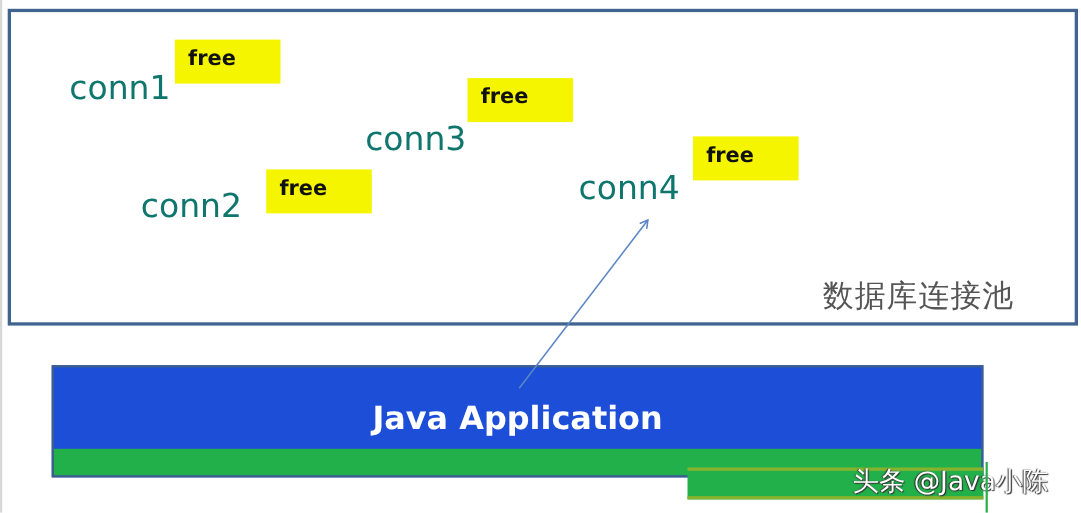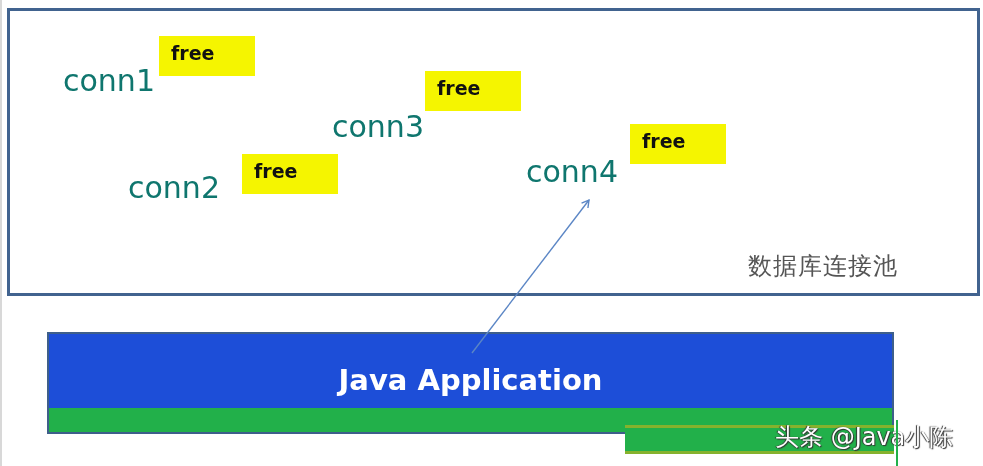--- a/index.html
+++ b/index.html
@@ -14,21 +14,21 @@
       border: 3px solid #41638f; background: #ffffff; box-sizing: content-box;
     }
     .conn { position: absolute; font-size: 30px; color: #0f766e; line-height: 1; font-family: "DejaVu Sans", sans-serif; letter-spacing: 0px; }
     .tag {
       position: absolute; width: 96px; height: 40px; background: #f5f500;
       font-weight: bold; font-size: 19px; color: #111;
       box-sizing: border-box; padding: 8px 0 0 12px; line-height: 1;
       font-family: "DejaVu Sans", sans-serif;
     }
     .pool-label {
-      position: absolute; left: 748px; top: 250px; font-size: 24px; color: #555;
+      position: absolute; left: 748px; top: 250px; font-size: 28px; color: #555;
       font-family: "DejaVu Sans", sans-serif; letter-spacing: 1px;
     }
     .app-box {
       position: absolute; left: 47px; top: 332px; width: 843px; height: 98px;
       border: 2px solid #3e5f8a; background: #1d4ed8; box-sizing: content-box;
     }
     .app-stripe { position: absolute; left: 0; bottom: 0; width: 100%; height: 24px; background: #22b04a; }
     .app-title {
       position: absolute; left: 0; right: 0; top: 32px; text-align: center;
       font-size: 29px; font-weight: bold; color: #ffffff; line-height: 1;

